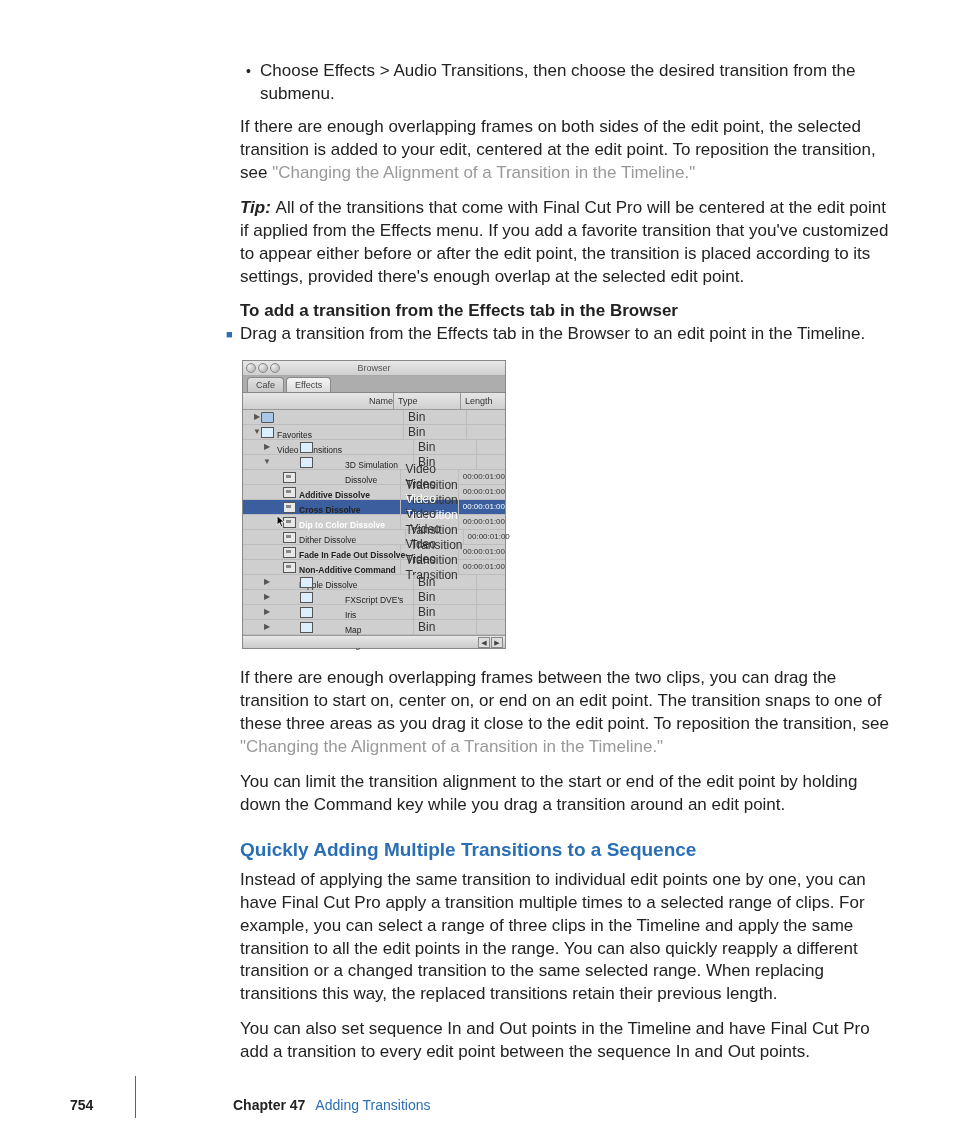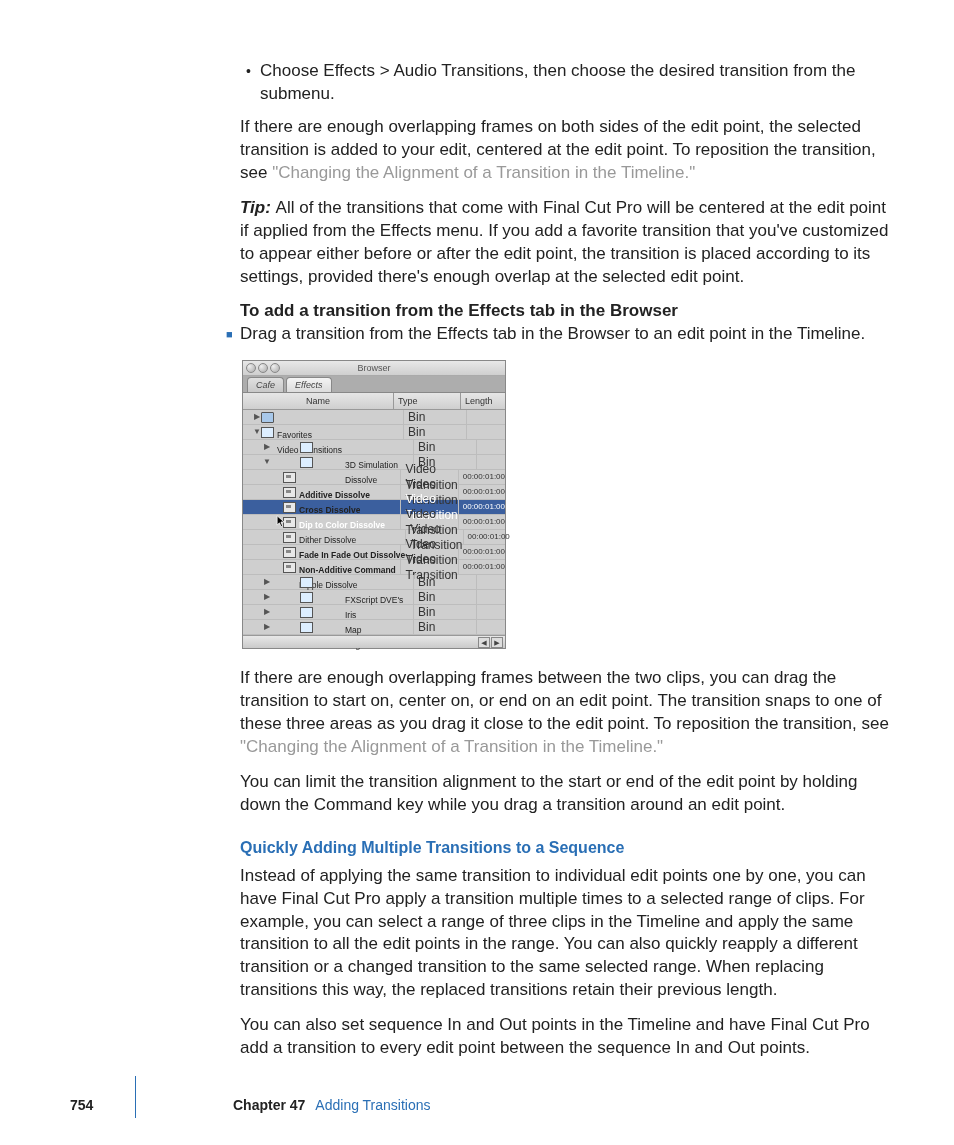--- a/index.html
+++ b/index.html
@@ -39,21 +39,21 @@
     line-height: 22px;
     margin-left: -14px;
   }
   p { margin: 0 0 12px 0; }
   .link { color: #999; }
   .tip-label { font-style: italic; font-weight: 700; }
   .heading-sm { font-weight: 700; margin-top: 6px; }
   .heading-blue {
     color: #2a6fb5;
     font-weight: 700;
-    font-size: 16px;
+    font-size: 19px;
     margin-top: 20px;
     margin-bottom: 6px;
   }
   .footer {
     position: absolute;
     left: 70px;
     top: 1096px;
     width: 820px;
     display: flex;
     align-items: center;
@@ -99,41 +99,40 @@
     background: radial-gradient(circle at 30% 30%, #eee, #aaa);
     border: 1px solid #888;
   }
   .tabs {
     display: flex;
     background: #adadad;
     height: 16px;
     align-items: flex-end;
     padding-left: 4px;
     border-bottom: 1px solid #888;
-    font-style: italic;
   }
   .tab {
     background: linear-gradient(#e0e0e0,#c8c8c8);
     border: 1px solid #888;
     border-bottom: none;
     border-radius: 4px 4px 0 0;
     padding: 1px 8px;
     margin-right: 2px;
     font-size: 9px;
     color: #444;
   }
   .tab.active { background: linear-gradient(#f4f4f4,#dcdcdc); }
   .cols {
     display: flex;
     background: linear-gradient(#e6e6e6,#cfcfcf);
     border-bottom: 1px solid #999;
     font-size: 9px;
     color: #333;
   }
-  .col-name { width: 150px; text-align: center; padding: 2px 0; border-right: 1px solid #999; }
+  .col-name { width: 150px; text-align: right; padding: 2px 0; border-right: 1px solid #999; }
   .col-type { width: 58px; padding: 2px 4px; border-right: 1px solid #999; }
   .col-len  { flex: 1; padding: 2px 4px; }
   .rows { background: #cfcfcf; }
   .row {
     display: flex;
     height: 14px;
     align-items: center;
     border-bottom: 1px solid #bdbdbd;
   }
   .row .c1 { width: 150px; display: flex; align-items: center; border-right: 1px solid #bdbdbd; height: 100%; }

